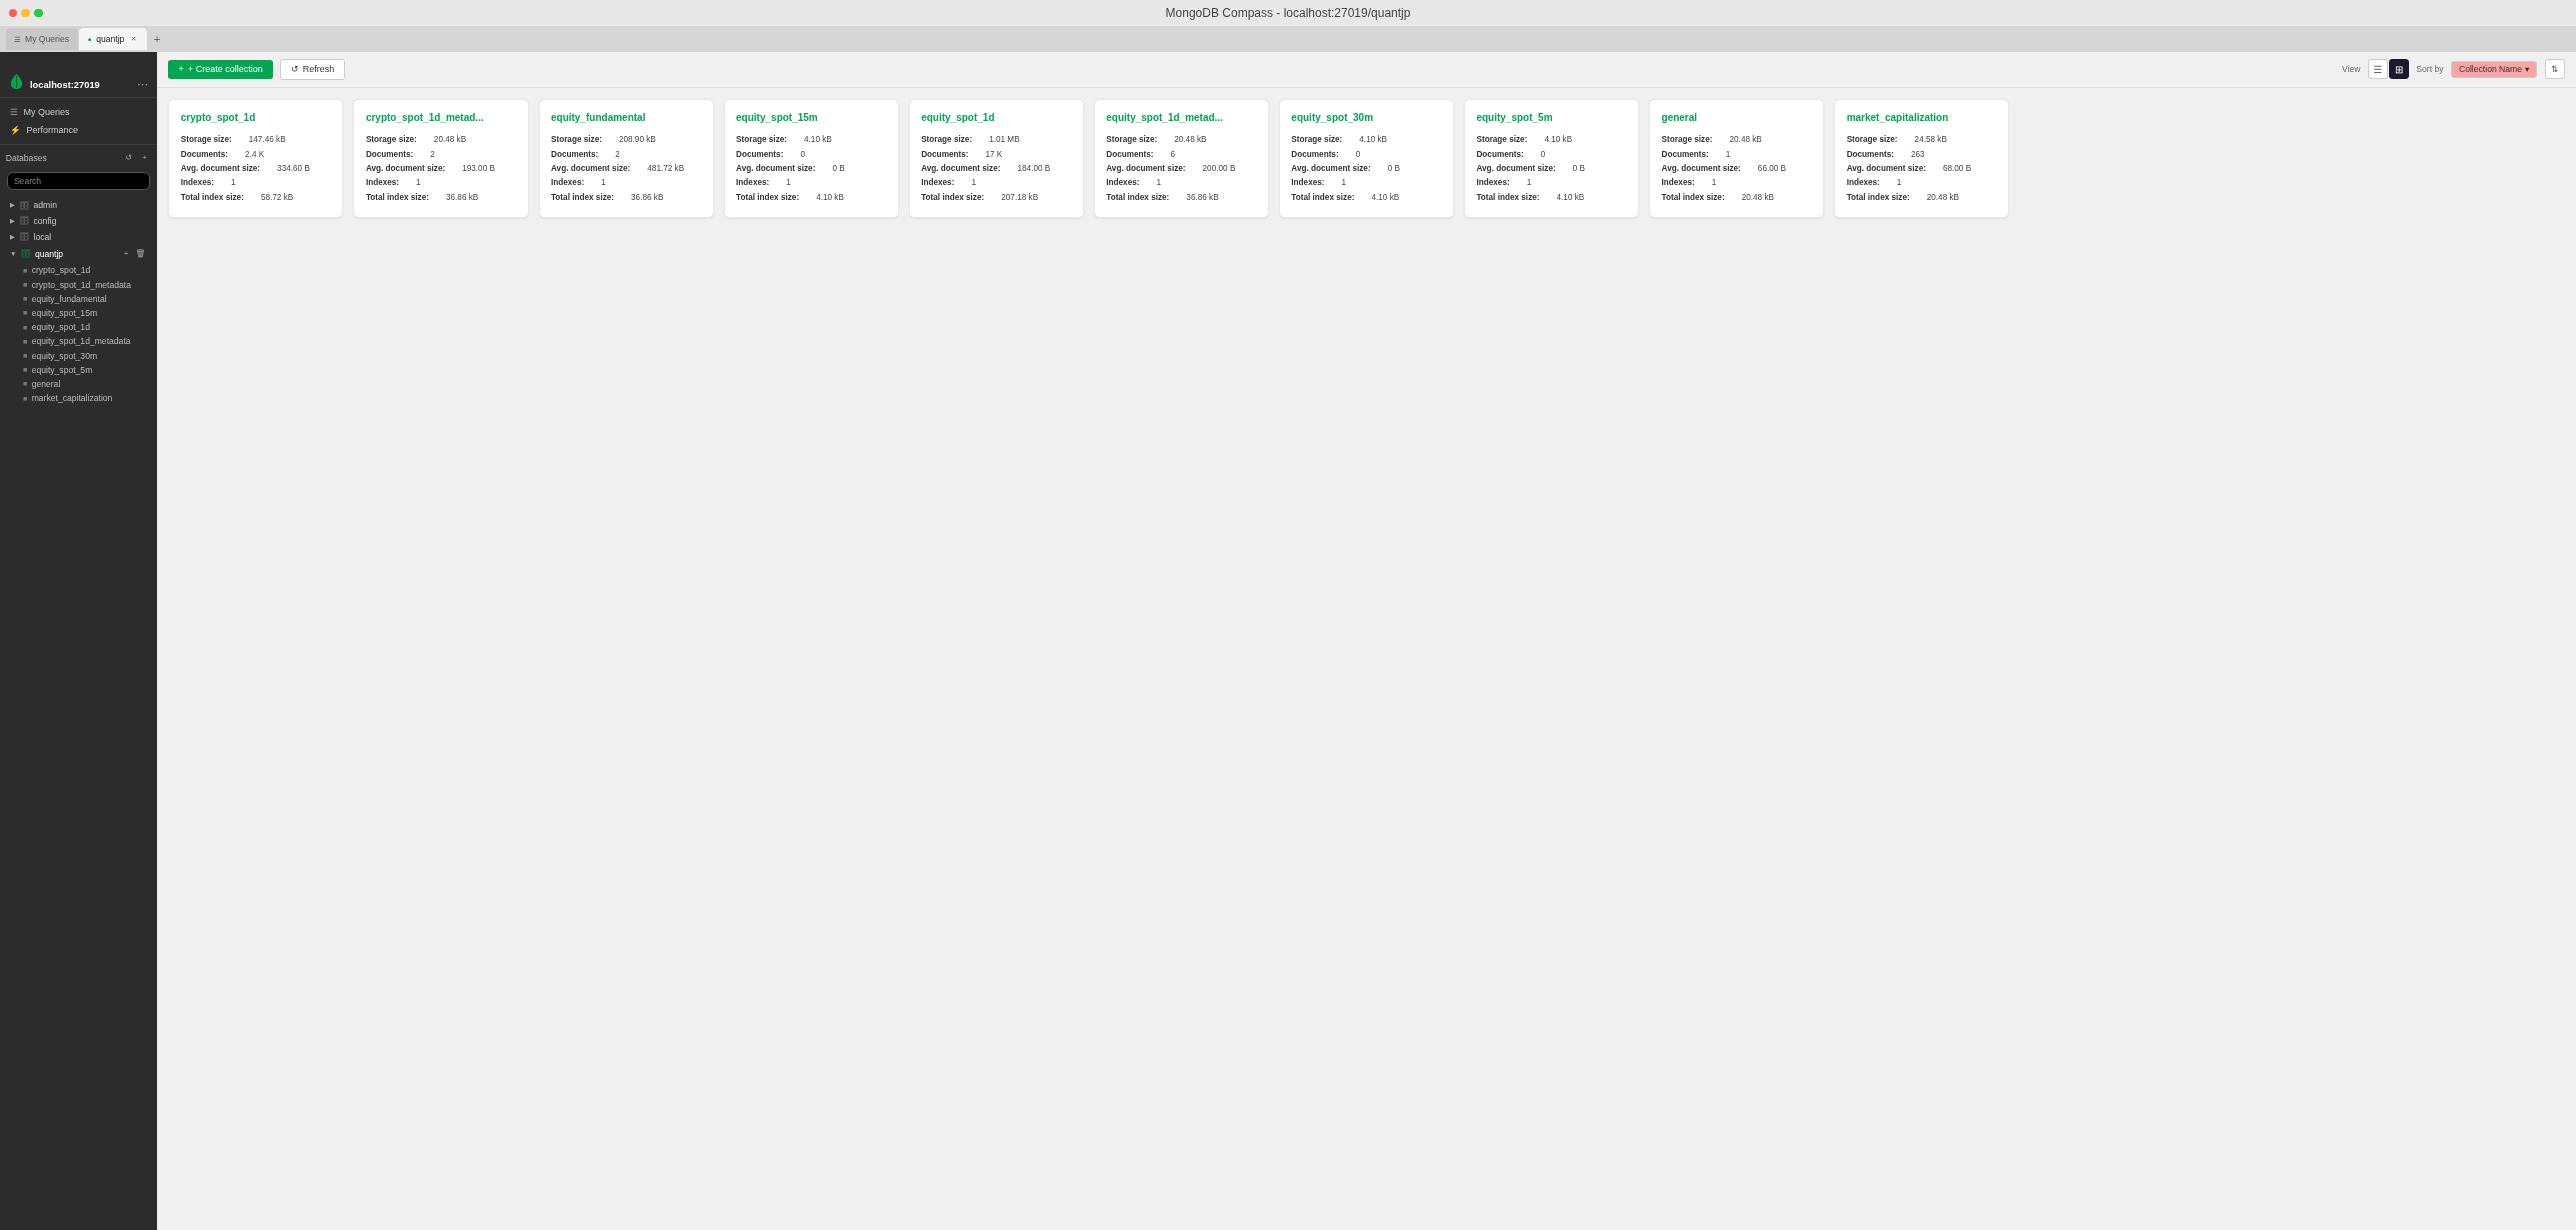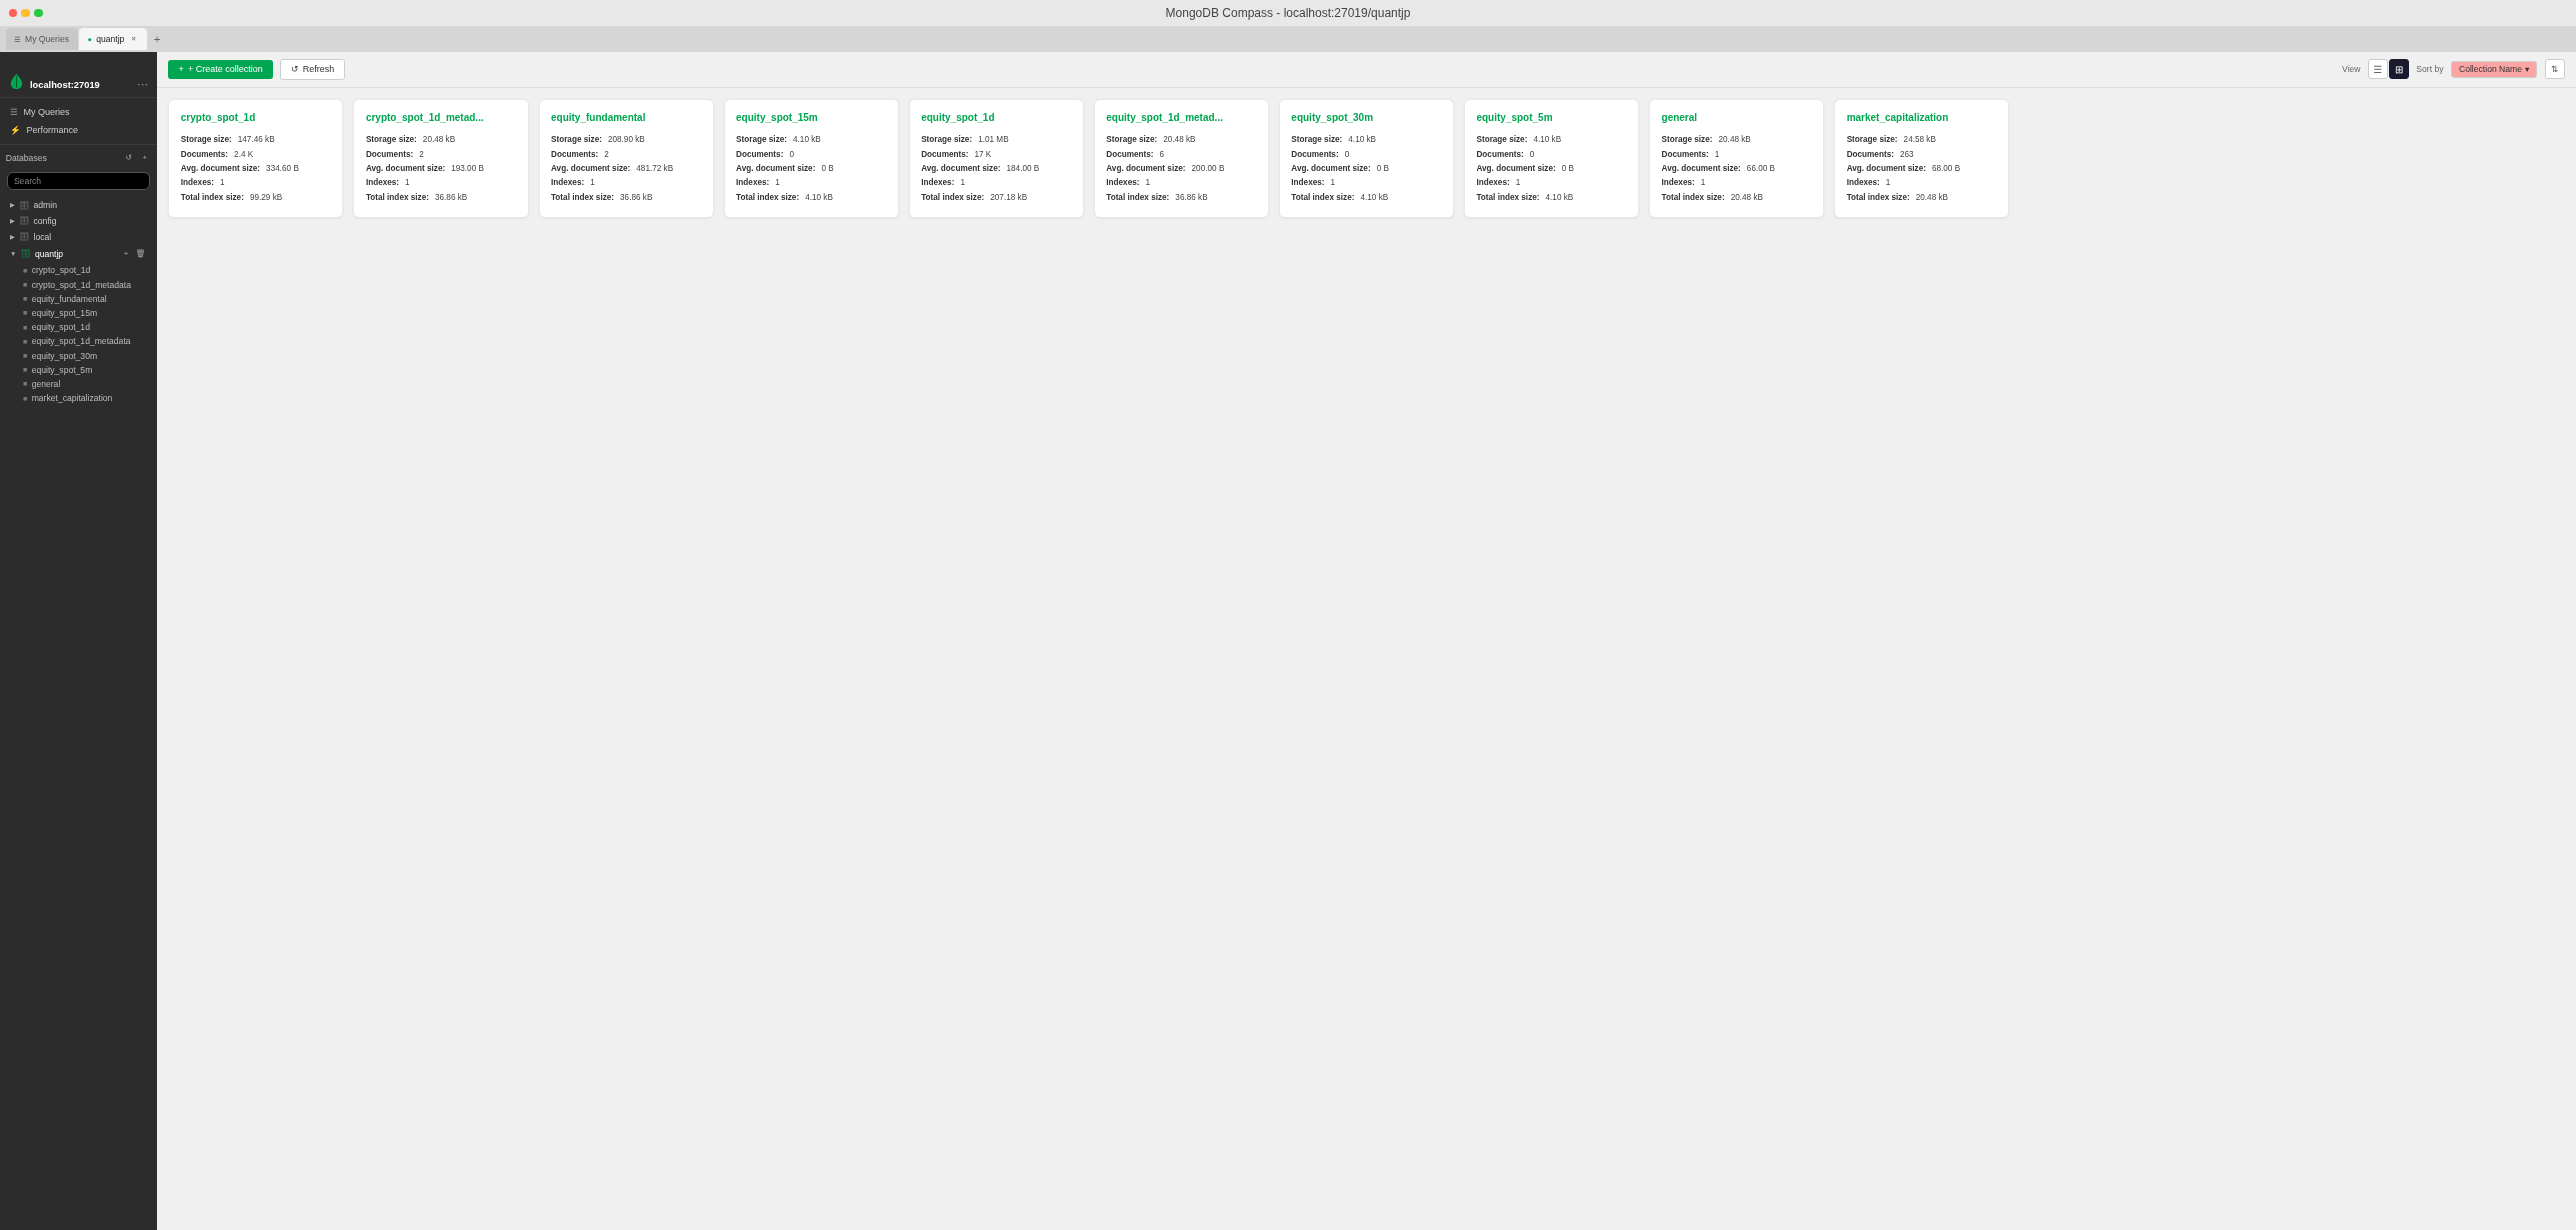--- a/index.html
+++ b/index.html
@@ -360,21 +360,21 @@
     }
     .collection-card-name {
       font-size: 10px;
       font-weight: 600;
       color: #00a651;
       margin-bottom: 11.4px;
       word-break: break-all;
     }
     .collection-stat {
       display: flex;
-      gap: 6px;
+      gap: 17px;
       font-size: 8.2px;
       margin-bottom: 2.9px;
       line-height: 1.4;
     }
     .stat-label {
       font-weight: 600;
       color: #333;
     }
     .stat-value {
       color: #444;
@@ -562,21 +562,21 @@
     <div class="collection-stat">
       <span class="stat-label">Avg. document size:</span>
       <span class="stat-value">334.60 B</span>
     </div>
     <div class="collection-stat">
       <span class="stat-label">Indexes:</span>
       <span class="stat-value">1</span>
     </div>
     <div class="collection-stat">
       <span class="stat-label">Total index size:</span>
-      <span class="stat-value">99.29 kB</span>
+      <span class="stat-value">58.72 kB</span>
     </div>
   </div>
         <div class="collection-card">
     <div class="collection-card-name">crypto_spot_1d_metad...</div>
     <div class="collection-stat">
       <span class="stat-label">Storage size:</span>
       <span class="stat-value">20.48 kB</span>
     </div>
     <div class="collection-stat">
       <span class="stat-label">Documents:</span>

